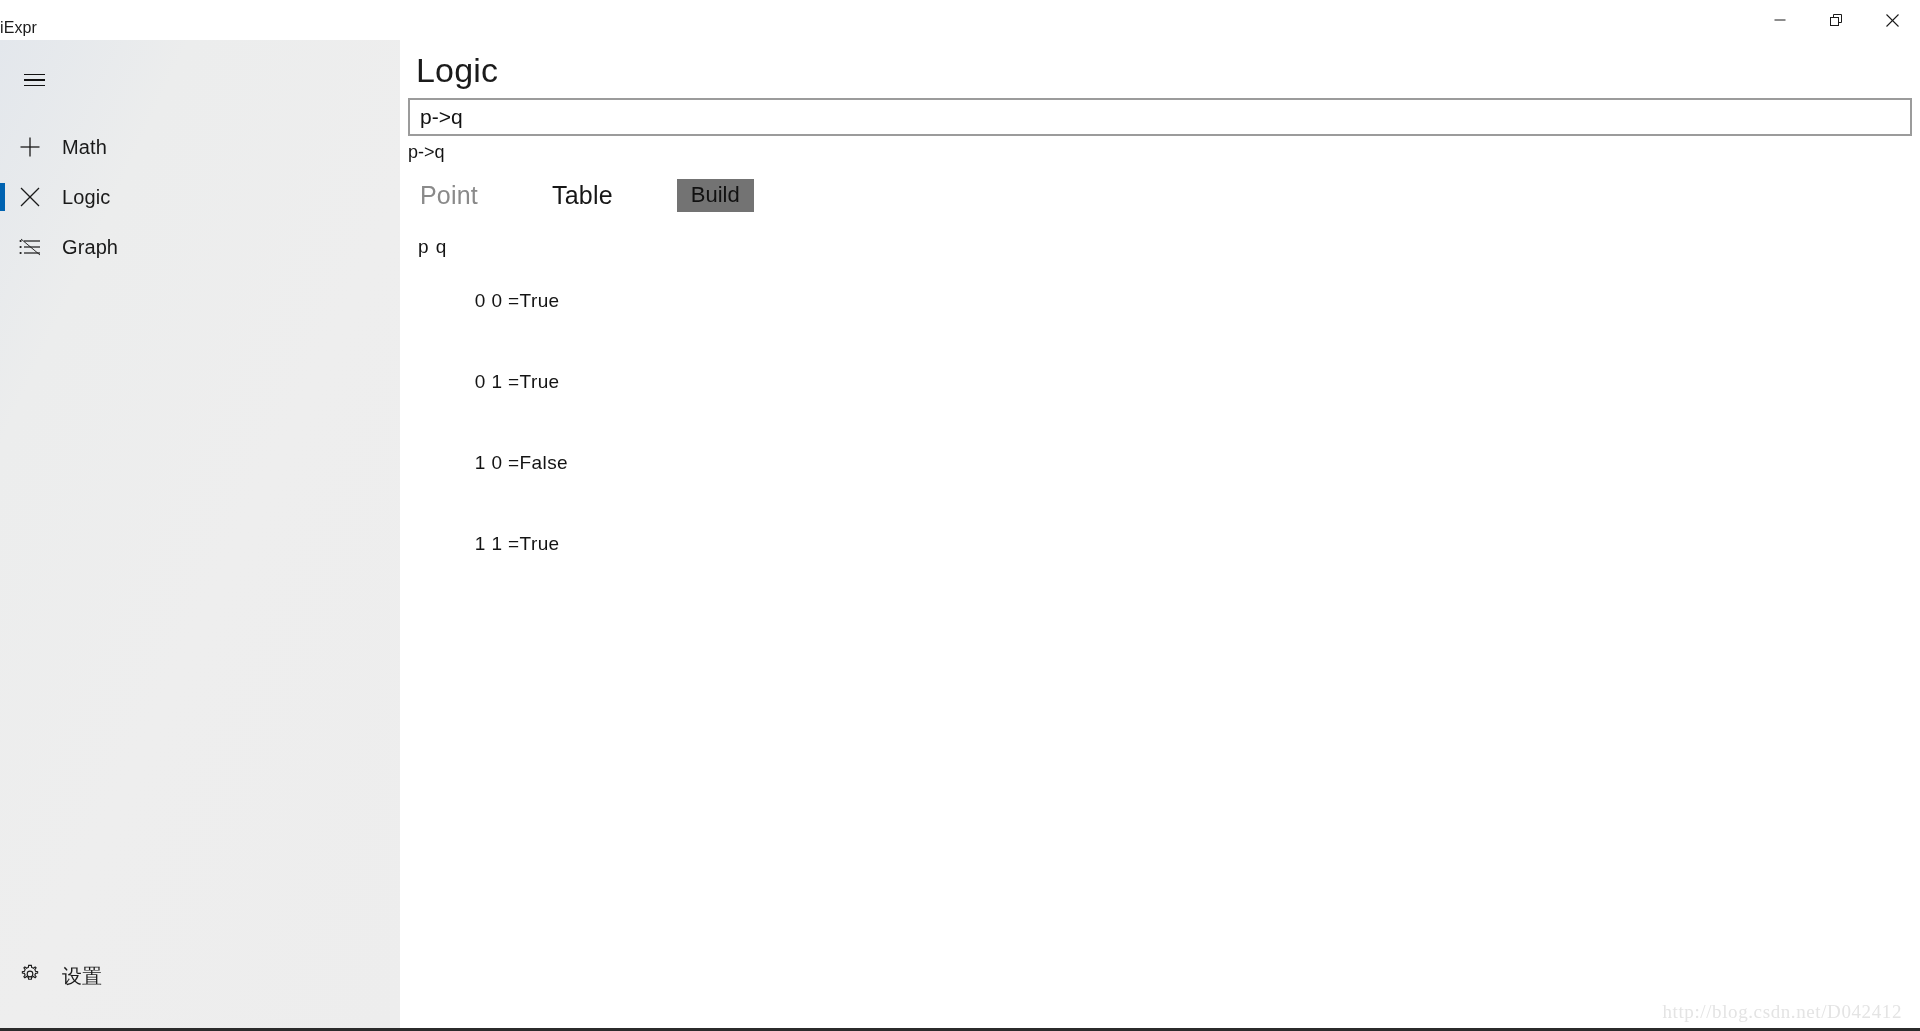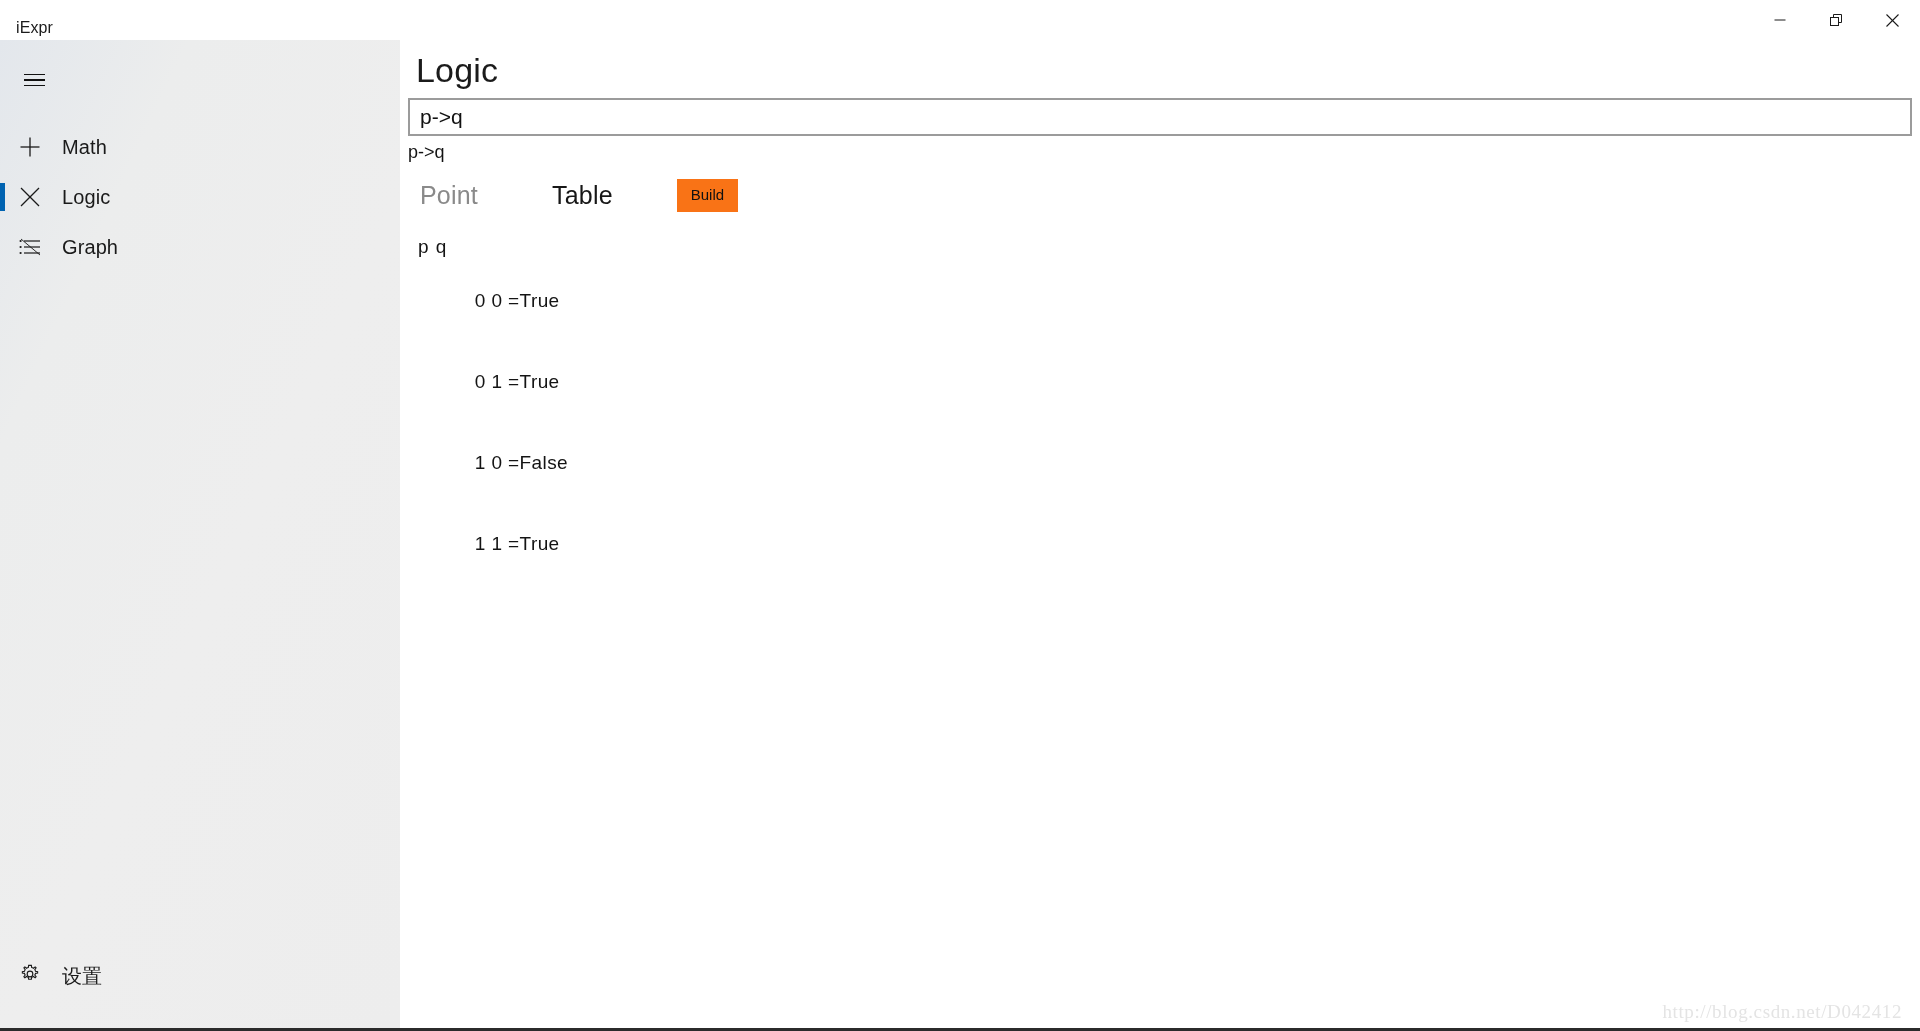--- a/index.html
+++ b/index.html
@@ -32,21 +32,20 @@
     flex: 0 0 40px;
     background: #ffffff;
     display: flex;
     align-items: center;
     justify-content: space-between;
     z-index: 30;
   }
   .titlebar-title {
     font-size: 16px;
     color: #1b1b1b;
-    padding-left: 16px;
     letter-spacing: 0.1px;
     line-height: 40px;
     margin-top: 15px;
   }
   .window-controls {
     display: flex;
     align-items: stretch;
     height: 40px;
   }
   .win-btn {
@@ -223,23 +222,23 @@
     padding: 0 4px;
     margin-right: 26px;
     cursor: default;
     letter-spacing: 0.2px;
   }
   .tab.inactive { color: #8a8a8a; }
   .tab.active { color: #171717; }
 
   .build-btn {
     font-family: "Liberation Sans", sans-serif;
-    font-size: 15px;
+    font-size: 22px;
     color: #111;
-    background: #f97316;
+    background: #737373;
     border: none;
     border-radius: 0;
     padding: 6px 14px 7px 14px;
     line-height: 20px;
     cursor: default;
     margin-left: -6px;
   }
 
   .truth-table {
     margin: 18px 0 0 10px;

